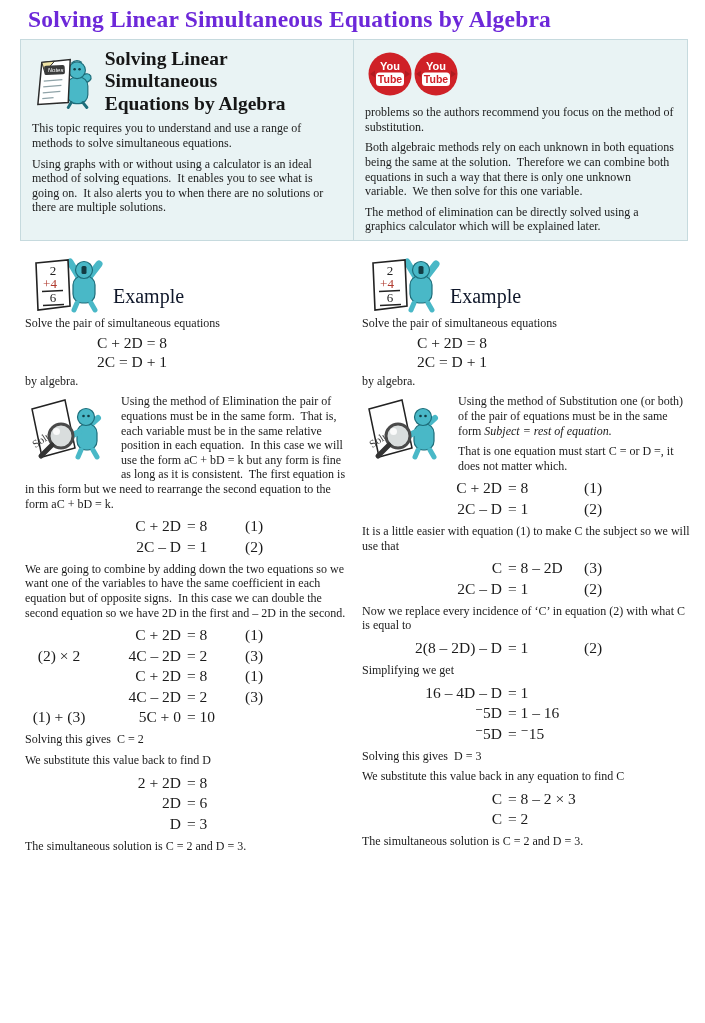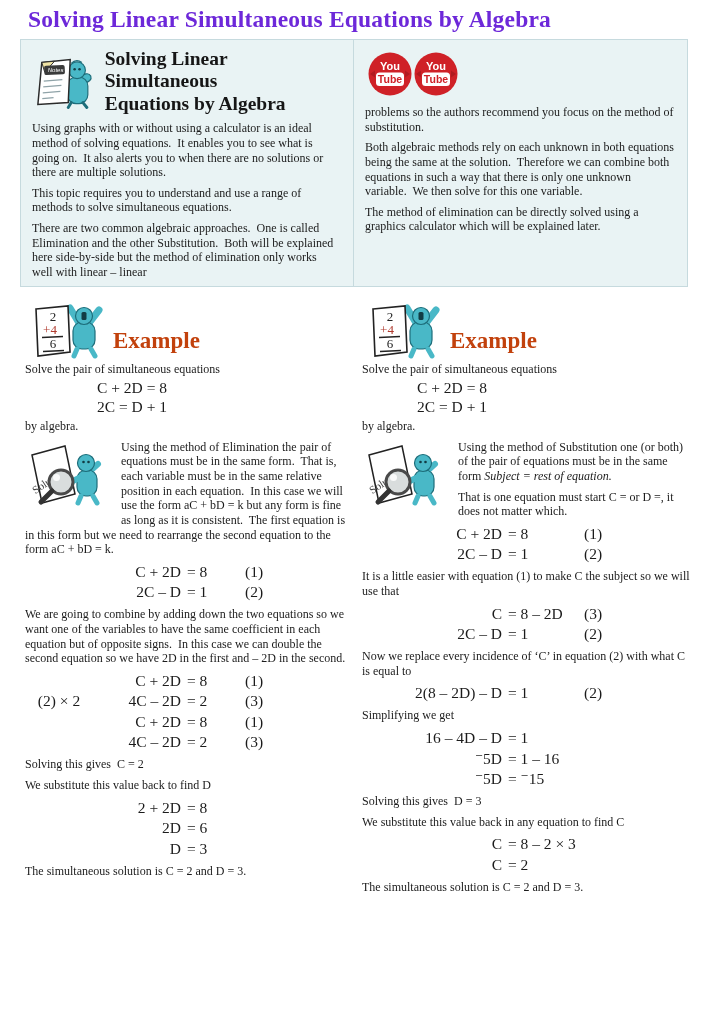--- a/index.html
+++ b/index.html
@@ -20,21 +20,21 @@
   .intro-cell.left { border-right:1px solid #c6dade; }
   .intro-header { display:flex; align-items:center; gap:8px; margin:2px 0 0 0; }
   .intro-heading { font-weight:bold; font-size:19.5px; line-height:1.15; color:#161616; }
   .yt-row { display:flex; gap:0; padding:5px 0 2px 2px; min-height:52px; align-items:flex-start; }
   .p { font-size:12px; line-height:1.22; margin:6px 0; white-space:pre-wrap; }
   .p em { font-style:italic; }
   .columns { display:flex; gap:12px; padding:2px 13px 0 25px; }
   .col { width:325px; }
   .col.rightcol { width:330px; }
   .example-header { display:flex; align-items:flex-end; gap:8px; margin:4px 0 1px 2px; height:58px; }
-  .example-title { font-weight:bold; font-size:23px; padding-bottom:5px; color:#c2410c; }
+  .example-title { font-weight:normal; font-size:20px; padding-bottom:5px; color:#0f172a; }
   .given { font-size:15.5px; margin:1px 0 1px 72px; white-space:pre-wrap; }
   .col.rightcol .given { margin-left:55px; }
   .tight { margin:3px 0; }
   .sol-icon { float:left; margin:2px 8px 2px 0; }
   .sol-block { margin-top:4px; }
   .eq-row {
     display:grid; grid-template-columns:68px 88px 60px 1fr;
     font-size:15.5px; margin:2.5px 0; clear:both; white-space:pre;
   }
   .col.rightcol .eq-row { grid-template-columns:25px 115px 78px 1fr; }
@@ -72,23 +72,22 @@
             <line x1="11.5" y1="32" x2="30" y2="30.5"></line>
             <line x1="11" y1="38" x2="29" y2="36.5"></line>
             <line x1="10.5" y1="44" x2="22" y2="43"></line>
           </g>
         </svg>
         <div class="intro-heading">
           <span>Solving Linear Simultaneous</span><br>
           <span>Equations by Algebra</span>
         </div>
       </div>
+      <p class="p">This topic requires you to understand and use a range of methods to solve simultaneous equations.</p>
       <p class="p">Using graphs with or without using a calculator is an ideal method of solving equations.  It enables you to see what is going on.  It also alerts you to when there are no solutions or there are multiple solutions.</p>
-      <p class="p">This topic requires you to understand and use a range of methods to solve simultaneous equations.</p>
-      <p class="p">There are two common algebraic approaches.  One is called Elimination and the other Substitution.  Both will be explained here side-by-side but the method of elimination only works well with linear – linear</p>
     </div>
 
     <div class="intro-cell rightcell">
       <div class="yt-row">
 
         <svg width="46" height="46" viewBox="0 0 46 46">
           <circle cx="23" cy="23" r="21.5" fill="#cf2127"></circle>
           <polygon points="3,23 8,19.5 8,26.5" fill="#b01b20"></polygon>
           <polygon points="43,23 38,19.5 38,26.5" fill="#b01b20"></polygon>
           <text x="23" y="19" text-anchor="middle" font-size="11" font-weight="bold" fill="#ffffff" class="icon-sans">You</text>
@@ -171,20 +170,23 @@
         <span class="eq-pre">(2) × 2</span><span class="eq-lhs">4C – 2D</span><span class="eq-rhs">= 2</span><span class="eq-num">(3)</span>
       </div>
 
 
       <div class="eq-row">
         <span class="eq-pre"></span><span class="eq-lhs">C + 2D</span><span class="eq-rhs">= 8</span><span class="eq-num">(1)</span>
       </div>
       <div class="eq-row">
         <span class="eq-pre"></span><span class="eq-lhs">4C – 2D</span><span class="eq-rhs">= 2</span><span class="eq-num">(3)</span>
       </div>
+      <div class="eq-row">
+        <span class="eq-pre">(1) + (3)</span><span class="eq-lhs">5C + 0</span><span class="eq-rhs">= 10</span><span class="eq-num"></span>
+      </div>
 
       <p class="p">Solving this gives  C = 2</p>
       <p class="p">We substitute this value back to find D</p>
 
       <div class="eq-row">
         <span class="eq-pre"></span><span class="eq-lhs">2 + 2D</span><span class="eq-rhs">= 8</span><span class="eq-num"></span>
       </div>
       <div class="eq-row">
         <span class="eq-pre"></span><span class="eq-lhs">2D</span><span class="eq-rhs">= 6</span><span class="eq-num"></span>
       </div>

